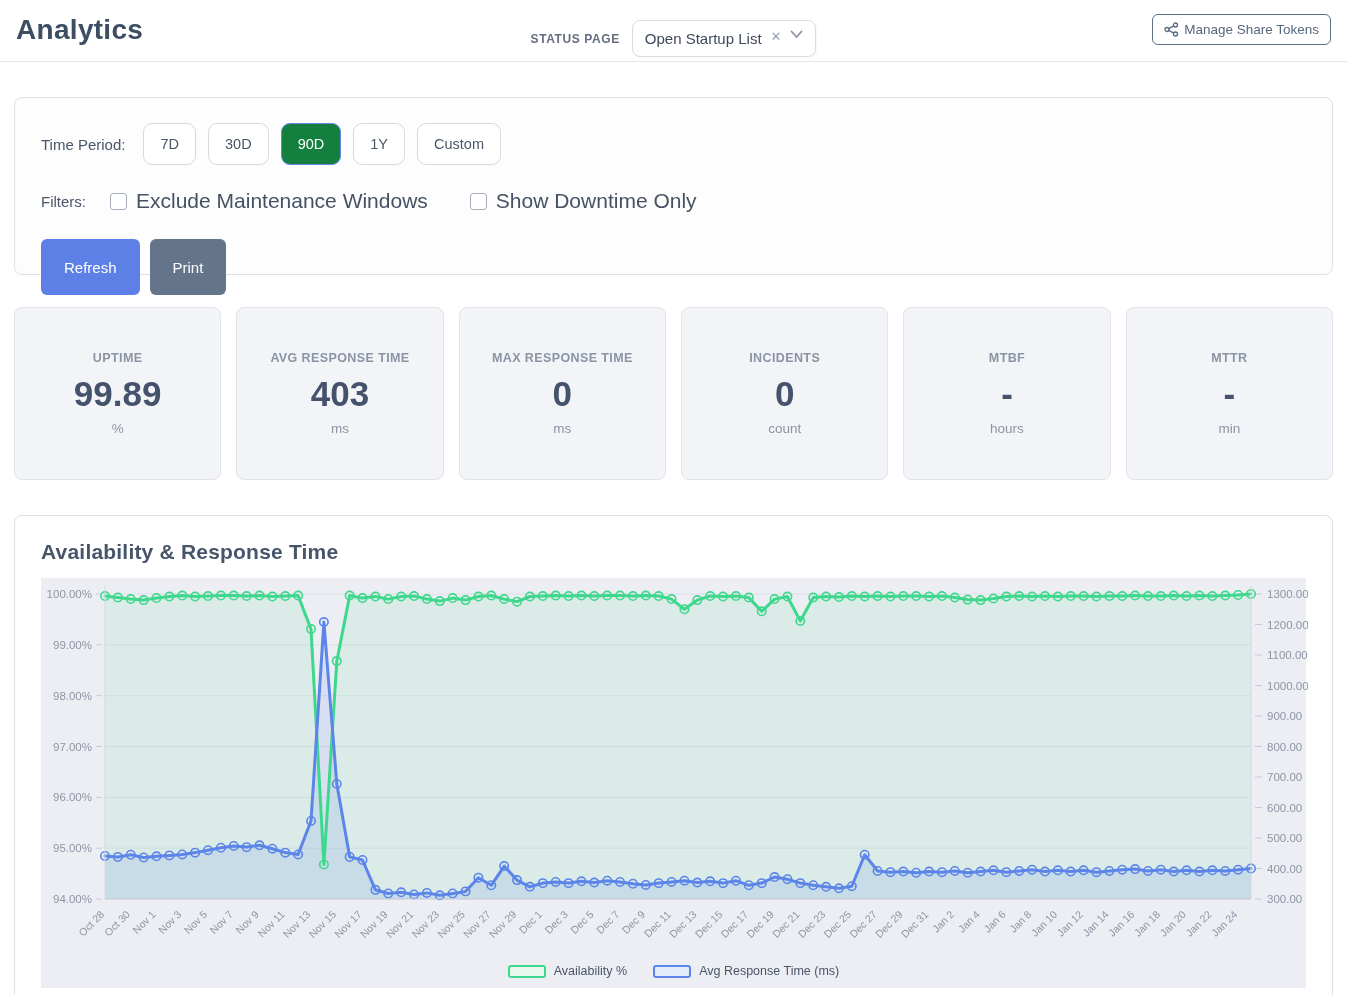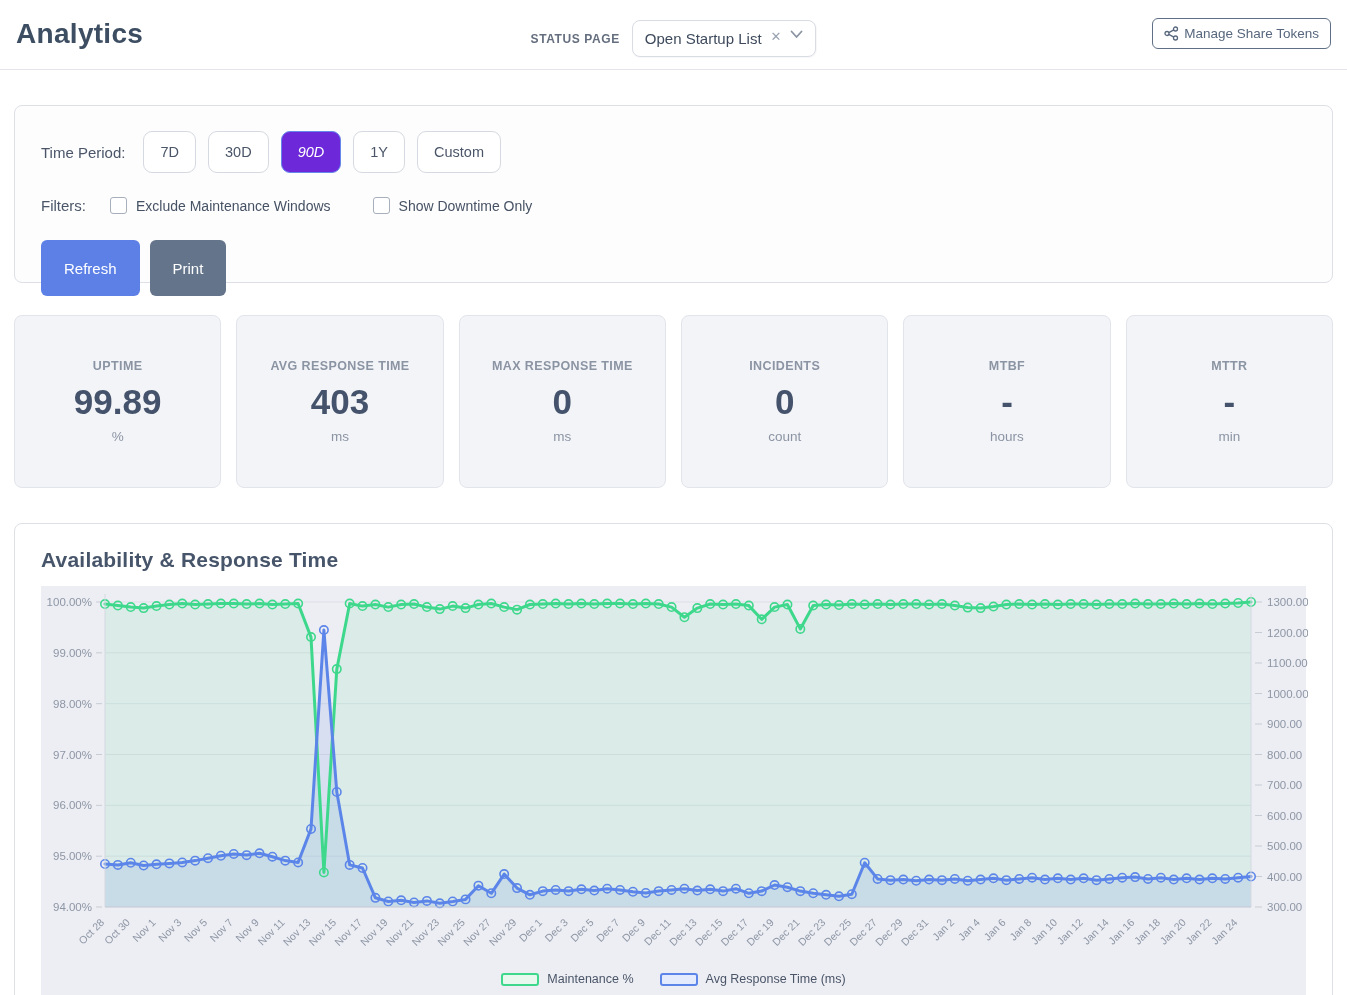--- a/index.html
+++ b/index.html
@@ -1,42 +1,42 @@
 <!DOCTYPE html>
 <html><head>
 <meta charset="utf-8">
 <style>
   * { margin:0; padding:0; box-sizing:border-box; }
   html,body { width:1347px; background:#ffffff; font-family:"Liberation Sans","DejaVu Sans",sans-serif; color:#44526b; }
   body { height:995px; overflow:hidden; }
 
   
-  .topbar { display:flex; align-items:center; justify-content:space-between; padding:10px 16px 12px 16px; border-bottom:1px solid #e3e5ea; height:70px; }
+  .topbar { display:flex; align-items:center; justify-content:space-between; padding:10px 16px 12px 16px; border-bottom:1px solid #e3e5ea; height:62px; }
   .app-title { font-size:28px; font-weight:700; color:#3d4e63; letter-spacing:0.3px; }
   .status-wrap { display:flex; align-items:center; gap:12px; position:absolute; left:50%; transform:translateX(-50%); top:20px; }
   .status-label { font-size:12px; color:#646e7e; letter-spacing:0.6px; font-weight:600; }
   .status-select { display:flex; gap:9px; background:#fff; border:1px solid #d8dce3; border-radius:8px; padding:9px 12px; cursor:pointer; box-shadow:0 1px 1px rgba(30,40,60,0.03); }
   .status-value { font-size:15px; color:#3e4a5c; }
   .clear-x { color:#9aa3b0; font-size:13px; line-height:1; }
   .chev { color:#8b94a2; display:inline-flex; }
   .manage-btn { display:flex; align-items:center; gap:5px; background:#fff; border:1px solid #5f6f85; color:#57677d; border-radius:6px; padding:7px 11px; font-size:13.5px; cursor:pointer; }
 
   
   .panel { border:1px solid #dde0e6; border-radius:8px; background:#fdfdfe; margin:0 14px; }
   .filter-panel { margin-top:35px; padding:25px 26px 24px 26px; height:178px; }
   .row { display:flex; align-items:center; }
   .tp-label { font-size:15px; color:#4a5668; margin-right:18px; }
   .chips { display:flex; gap:12px; }
   .chip { background:#fff; border:1px solid #d5d9e1; border-radius:9px; padding:0 16px; height:42px; font-size:14.5px; color:#4a5668; cursor:pointer; font-family:inherit; }
-  .chip.active { background:#6d28d9; border-color:#6487e9; color:#fff;font-style:italic; }
+  .chip.active { background:#15803d; border-color:#6487e9; color:#fff; }
   .filters-row { margin-top:24px; }
   .filters-label { font-size:15px; color:#4a5668; margin-right:24px; }
   .cb { display:flex; align-items:center; gap:9px; margin-right:42px; cursor:pointer; }
   .cb-box { width:17px; height:17px; border:1.5px solid #a7afbc; border-radius:3px; background:#fff; }
-  .cb-text { font-size:14px; color:#465264; }
+  .cb-text { font-size:21px; color:#465264; }
   .btn-row { margin-top:26px; display:flex; gap:10px; }
   .btn { border:none; border-radius:6px; height:56px; padding:0 23px; font-size:15px; color:#fff; cursor:pointer; font-family:inherit; }
   .btn-refresh { background:#5c80e6; }
   .btn-print { background:#64748b; }
 
   
   .stats-row { display:grid; grid-template-columns:repeat(6,1fr); gap:15px; margin:32px 14px 0 14px; }
   .stat-card { background:#f3f4f8; border:1px solid #e2e4eb; border-radius:8px; height:173px; display:flex; flex-direction:column; align-items:center; justify-content:center; }
   .stat-label { font-size:12.5px; font-weight:700; color:#8b94a3; letter-spacing:0.4px; }
   .stat-value { font-size:35px; font-weight:700; color:#44536b; margin:9px 0 7px 0; }
@@ -422,21 +422,21 @@
         <text x="1068.3595505617977" y="335" text-anchor="end" font-size="10.5" fill="#8d96a5" transform="rotate(-45 1068.3595505617977 335)">Jan 14</text>
         <text x="1094.112359550562" y="335" text-anchor="end" font-size="10.5" fill="#8d96a5" transform="rotate(-45 1094.112359550562 335)">Jan 16</text>
         <text x="1119.8651685393259" y="335" text-anchor="end" font-size="10.5" fill="#8d96a5" transform="rotate(-45 1119.8651685393259 335)">Jan 18</text>
         <text x="1145.6179775280898" y="335" text-anchor="end" font-size="10.5" fill="#8d96a5" transform="rotate(-45 1145.6179775280898 335)">Jan 20</text>
         <text x="1171.370786516854" y="335" text-anchor="end" font-size="10.5" fill="#8d96a5" transform="rotate(-45 1171.370786516854 335)">Jan 22</text>
         <text x="1197.123595505618" y="335" text-anchor="end" font-size="10.5" fill="#8d96a5" transform="rotate(-45 1197.123595505618 335)">Jan 24</text>
       </svg>
     <div class="chart-legend">
         <div class="legend-item">
           <span class="legend-swatch" style="border-color: rgb(62, 216, 140); background: rgb(231, 248, 239);"></span>
-          <span class="legend-label">Maintenance %</span>
+          <span class="legend-label">Availability %</span>
         </div>
         <div class="legend-item">
           <span class="legend-swatch" style="border-color: rgb(92, 133, 233); background: rgb(227, 235, 252);"></span>
           <span class="legend-label">Avg Response Time (ms)</span>
         </div>
       </div>
   </div>
 </div>
 
 </body></html>

